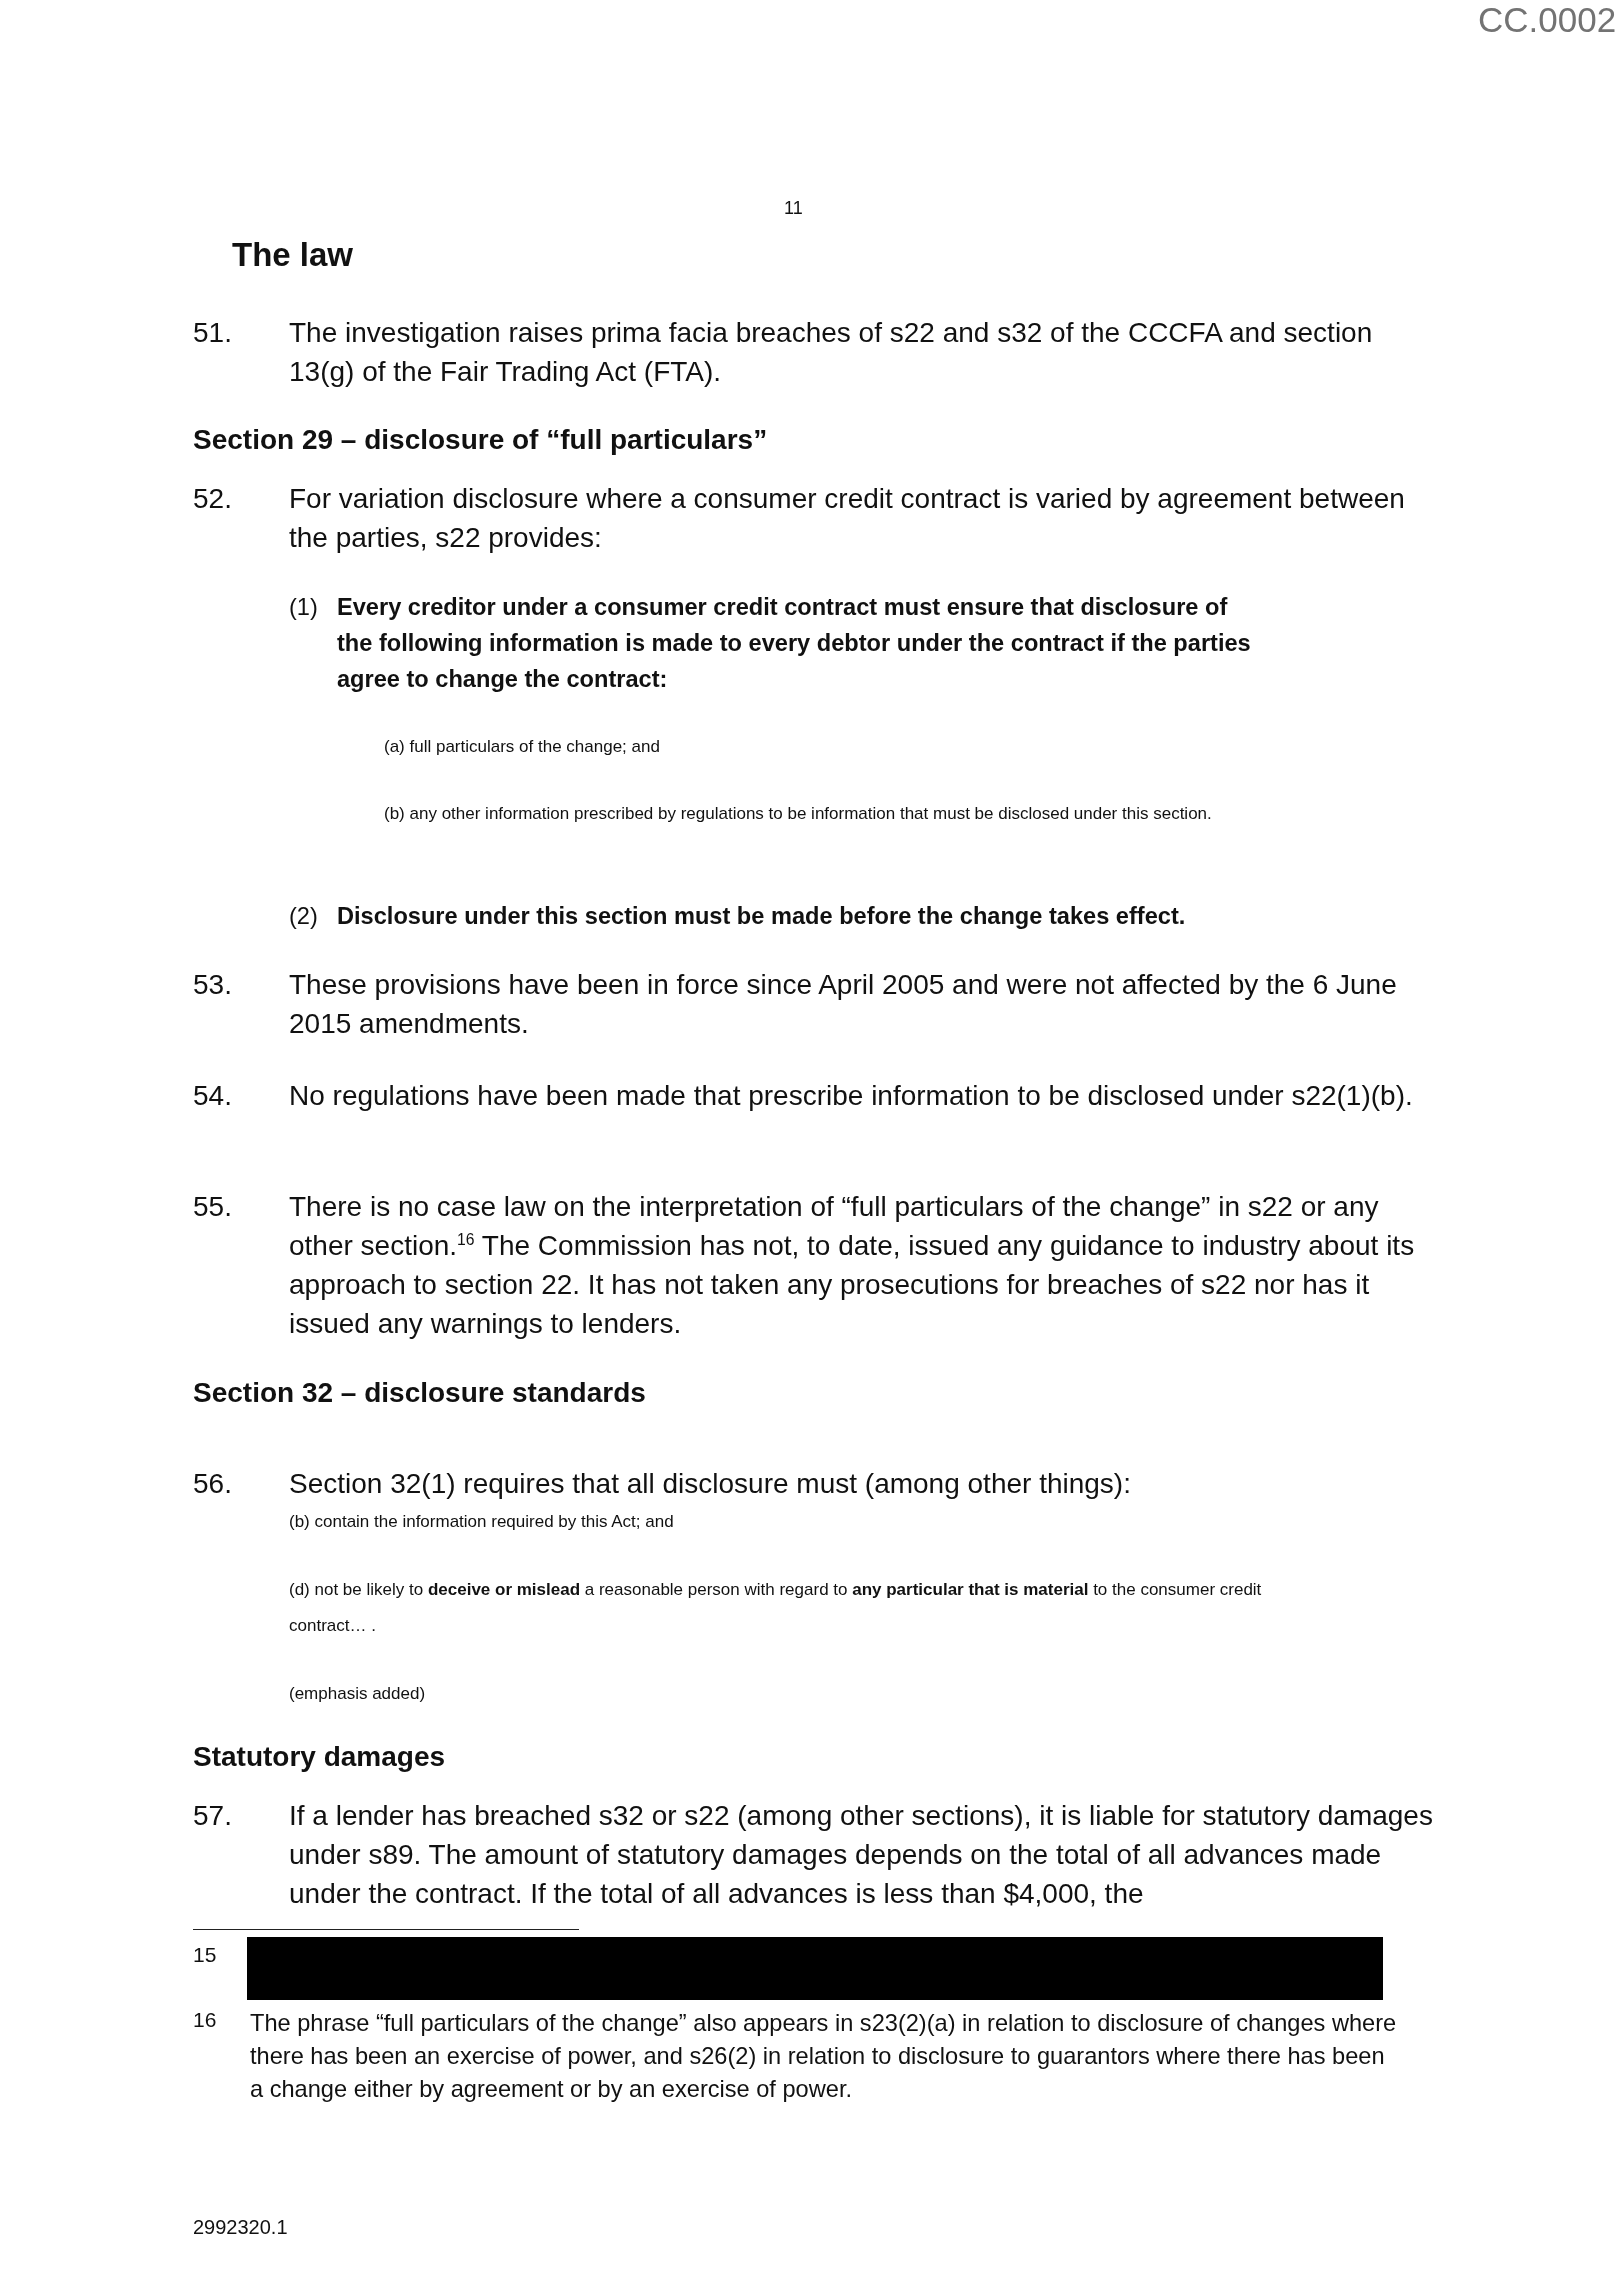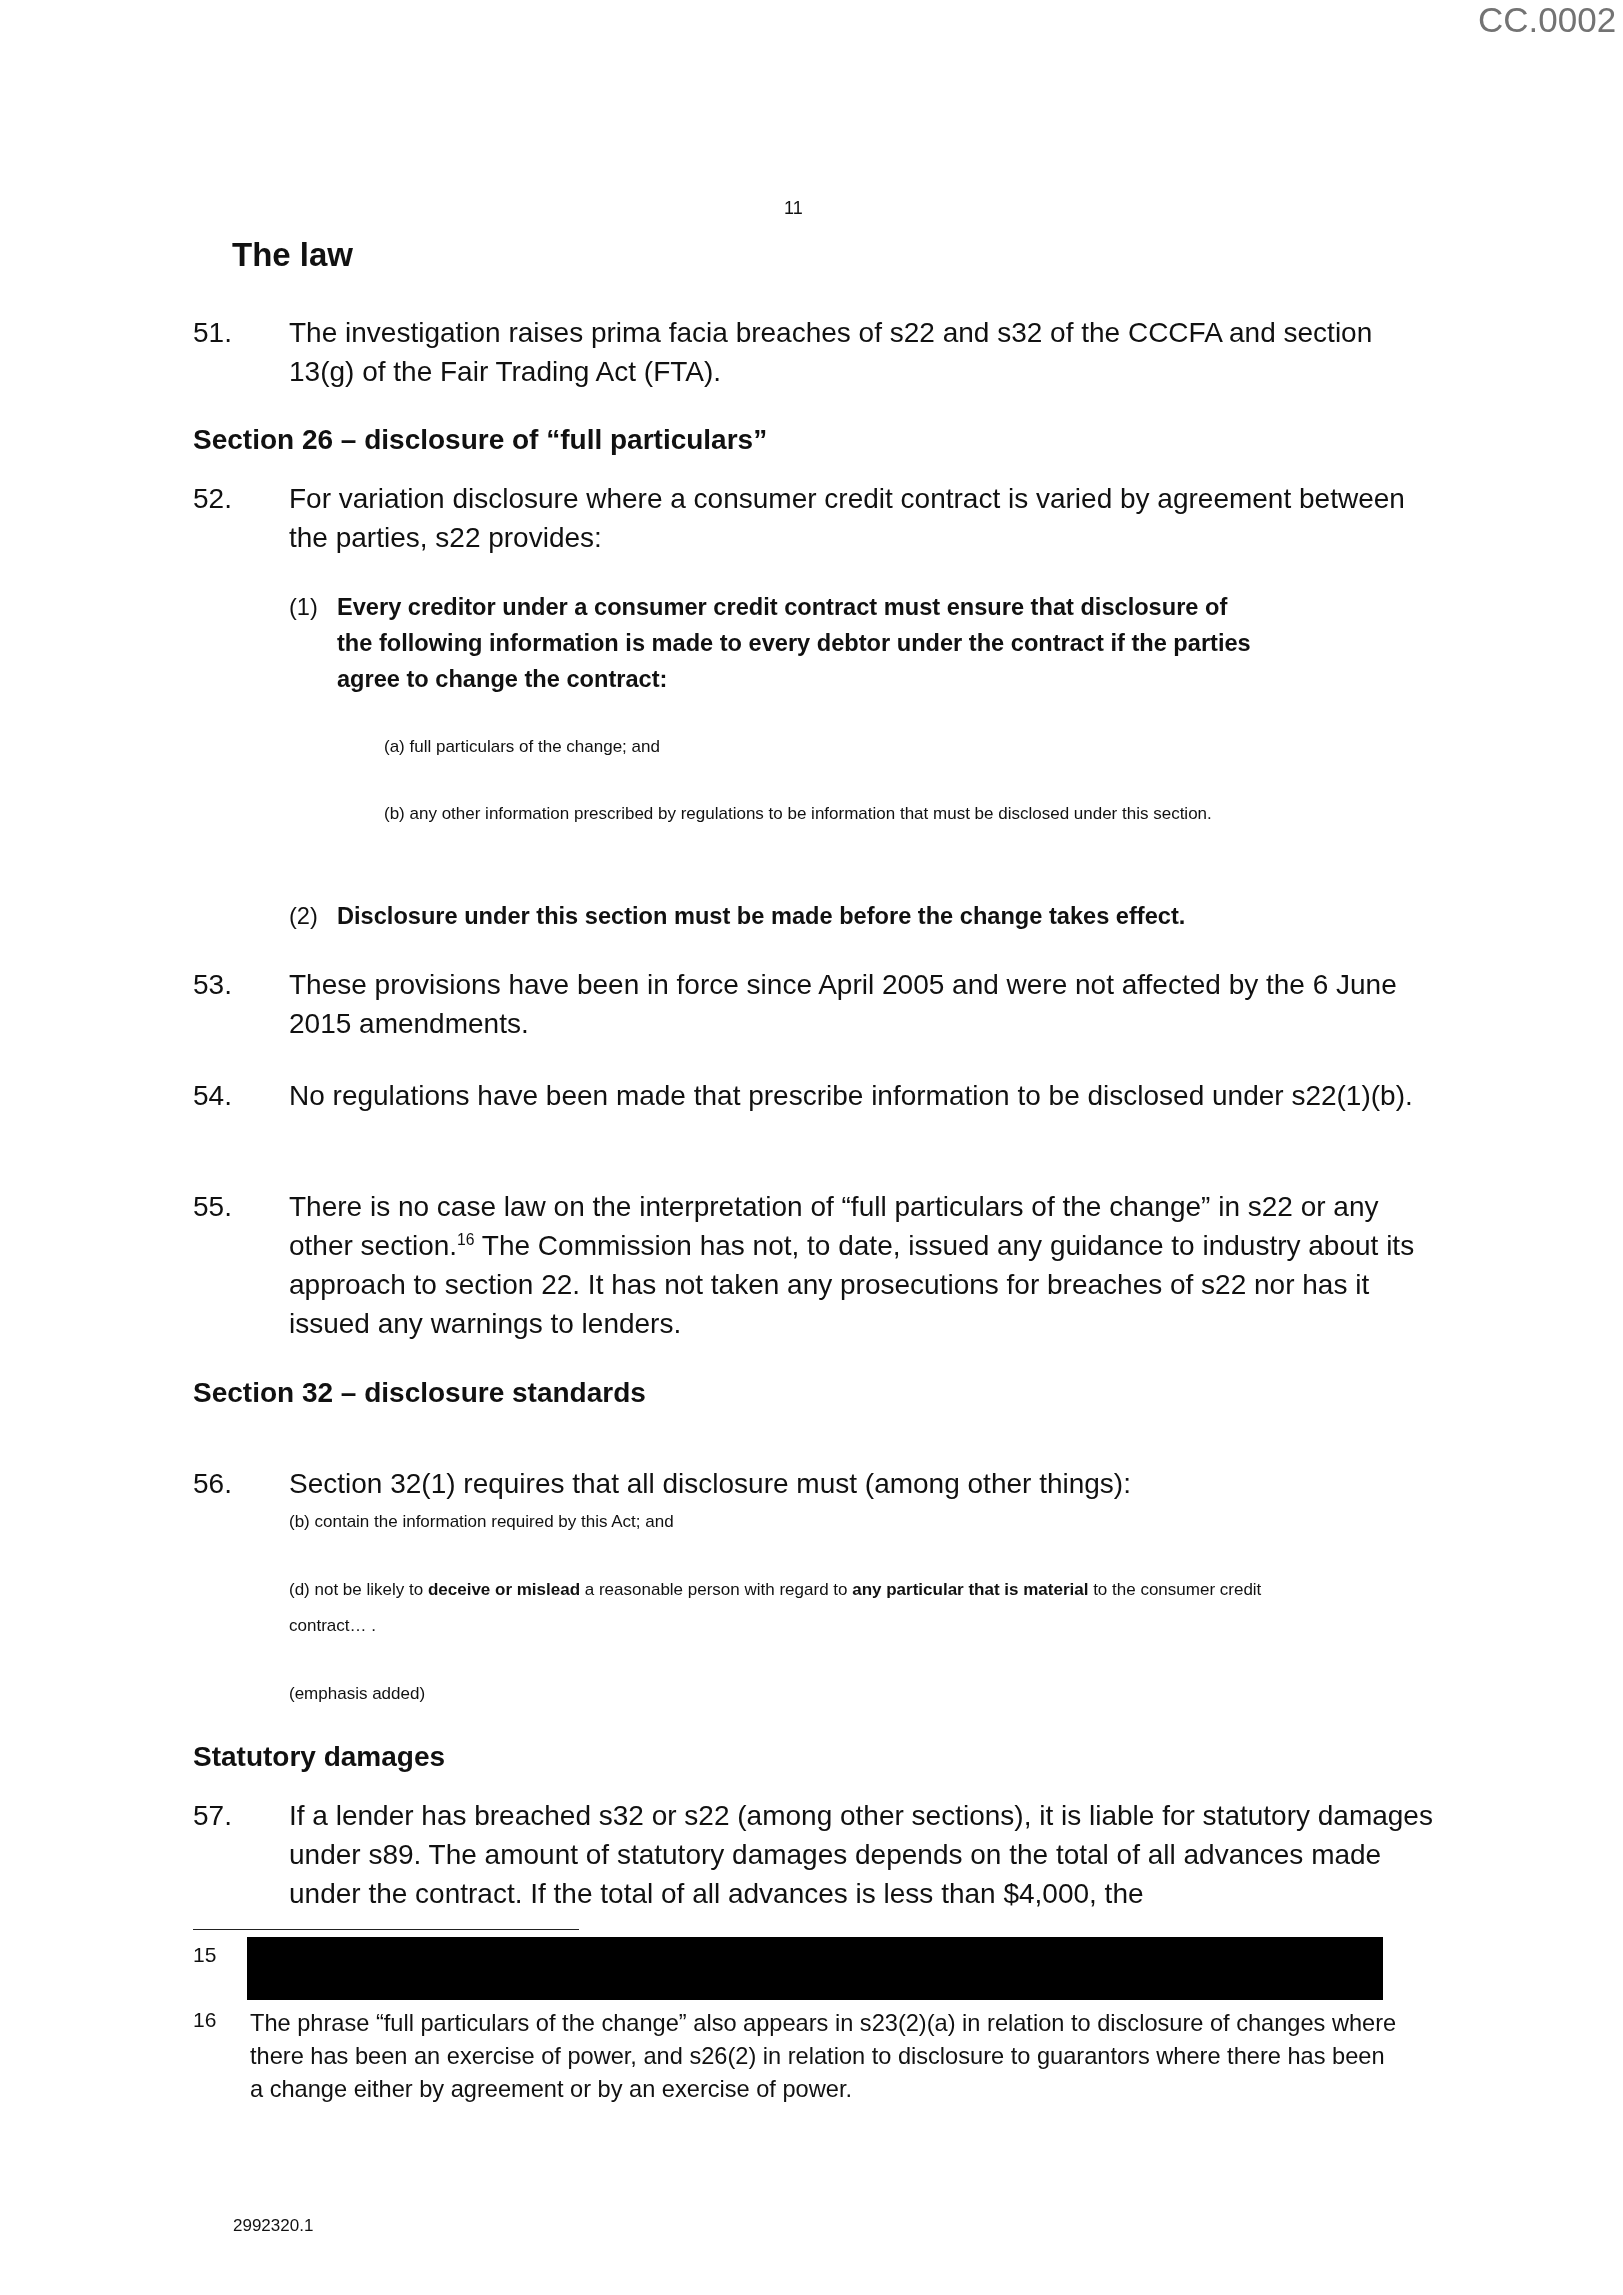--- a/index.html
+++ b/index.html
@@ -14,38 +14,38 @@
   .para .num { position: absolute; left: 0; top: 0; }
   .para .txt { margin-left: 96px; display: block; }
   .quote { left: 289px; width: 1021px; font-size: 17px; line-height: 36px; }
   .sub { left: 289px; font-size: 23.6px; line-height: 36px; }
   .sub .num { position: absolute; left: 0; top: 0; }
   .sub .txt { margin-left: 48px; display: block; width: 916px; font-weight: bold; }
   .fn-rule { left: 193px; top: 1929px; width: 386px; height: 1.3px; background: #222; }
   .fn-num { left: 193px; font-size: 21px; }
   .redaction { left: 247px; top: 1937px; width: 1136px; height: 63px; background: #000; }
   .fn-text { left: 250px; top: 2007px; width: 1152px; font-size: 23.6px; line-height: 33px; }
-  .footer-id { left: 193px; top: 2216px; font-size: 17px; margin-left: 40px; }
+  .footer-id { left: 193px; top: 2216px; font-size: 20px; }
   b { font-weight: bold; }
   sup { font-size: 15.7px; line-height: 0; vertical-align: super; }
 </style>
 </head>
 <body>
 
 <div class="abs doc-id">CC.0002</div>
 <div class="abs page-num">11</div>
 
 <div class="abs h1">The law</div>
 
 <div class="abs para" style="top:313px">
   <span class="num">51.</span>
   <span class="txt">The investigation raises prima facia breaches of s22 and s32 of the CCCFA and section 13(g) of the Fair Trading Act (FTA).</span>
 </div>
 
-<div class="abs h2" style="top:424px">Section 26 – disclosure of “full particulars”</div>
+<div class="abs h2" style="top:424px">Section 29 – disclosure of “full particulars”</div>
 
 <div class="abs para" style="top:479px">
   <span class="num">52.</span>
   <span class="txt">For variation disclosure where a consumer credit contract is varied by agreement between the parties, s22 provides:</span>
 </div>
 
 <div class="abs sub" style="top:589px">
   <span class="num">(1)</span>
   <span class="txt">Every creditor under a consumer credit contract must ensure that disclosure of the following information is made to every debtor under the contract if the parties agree to change the contract:</span>
 </div>

